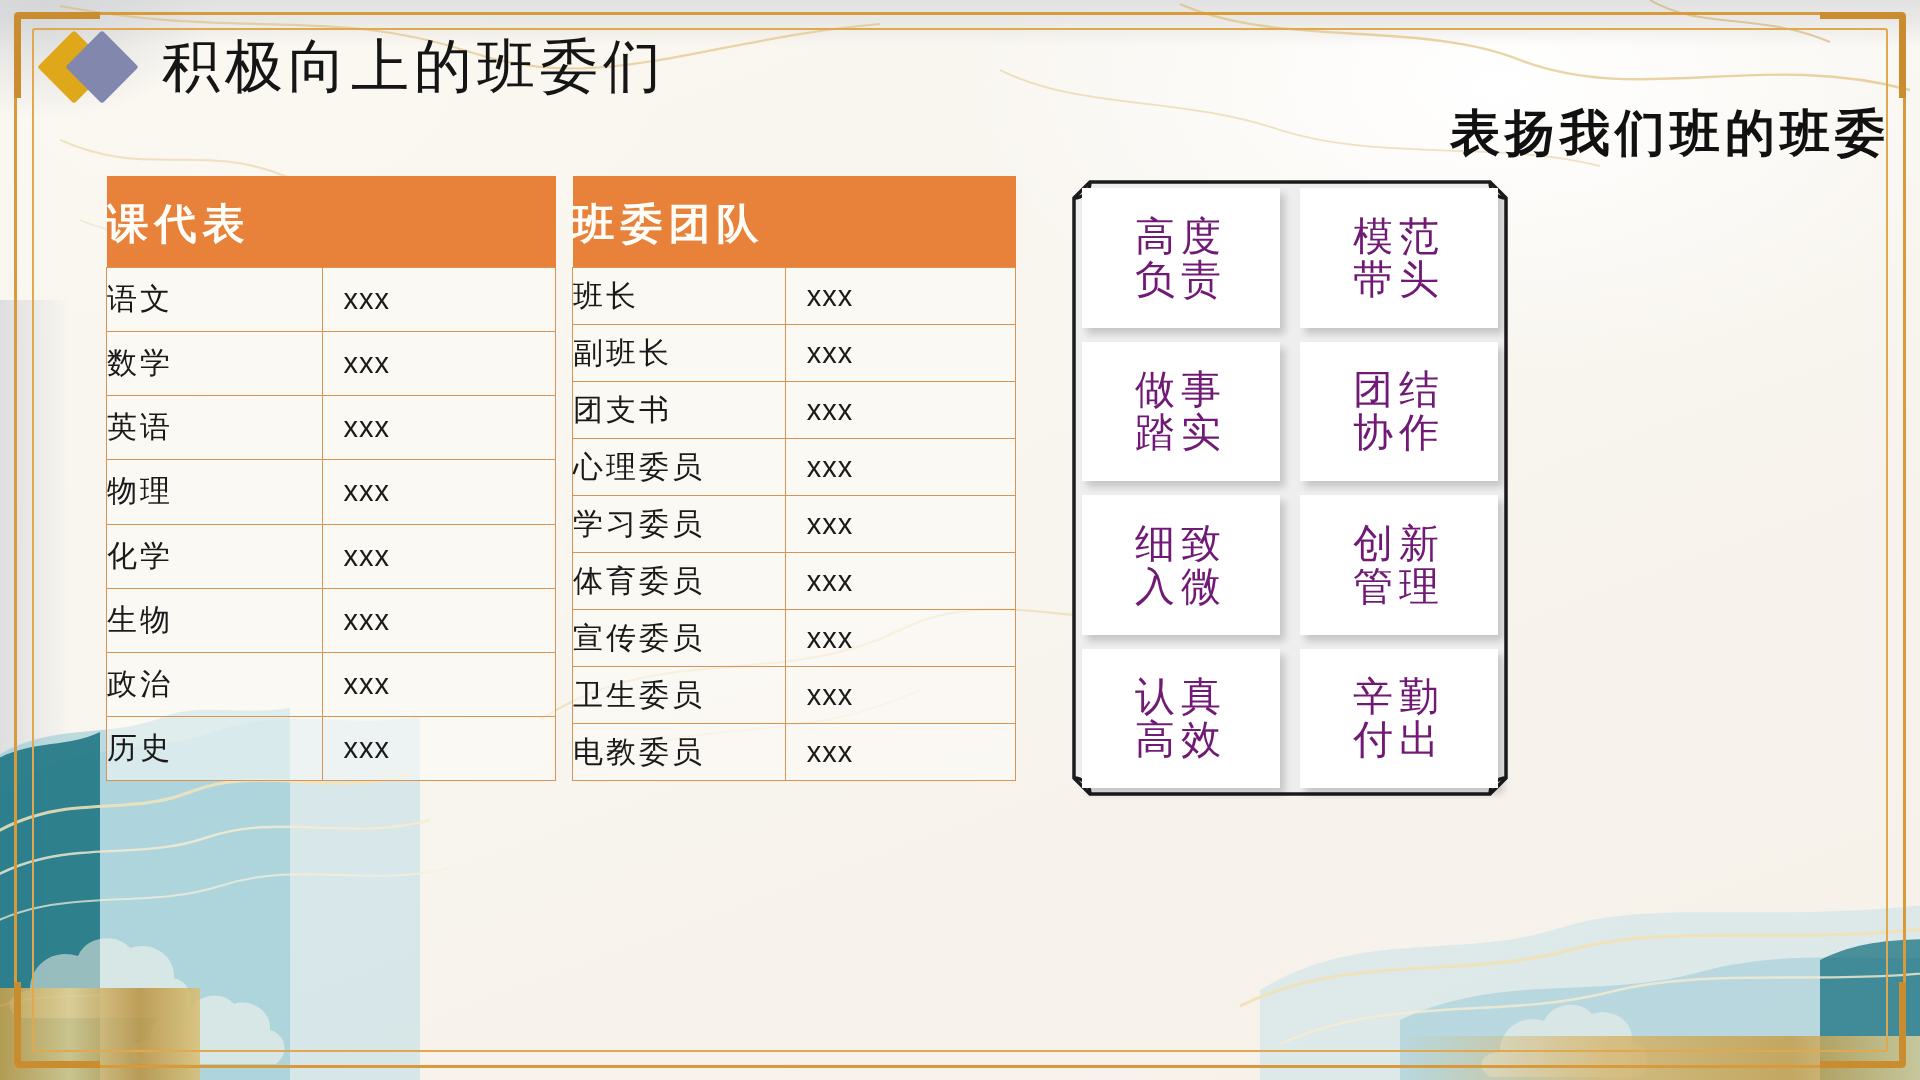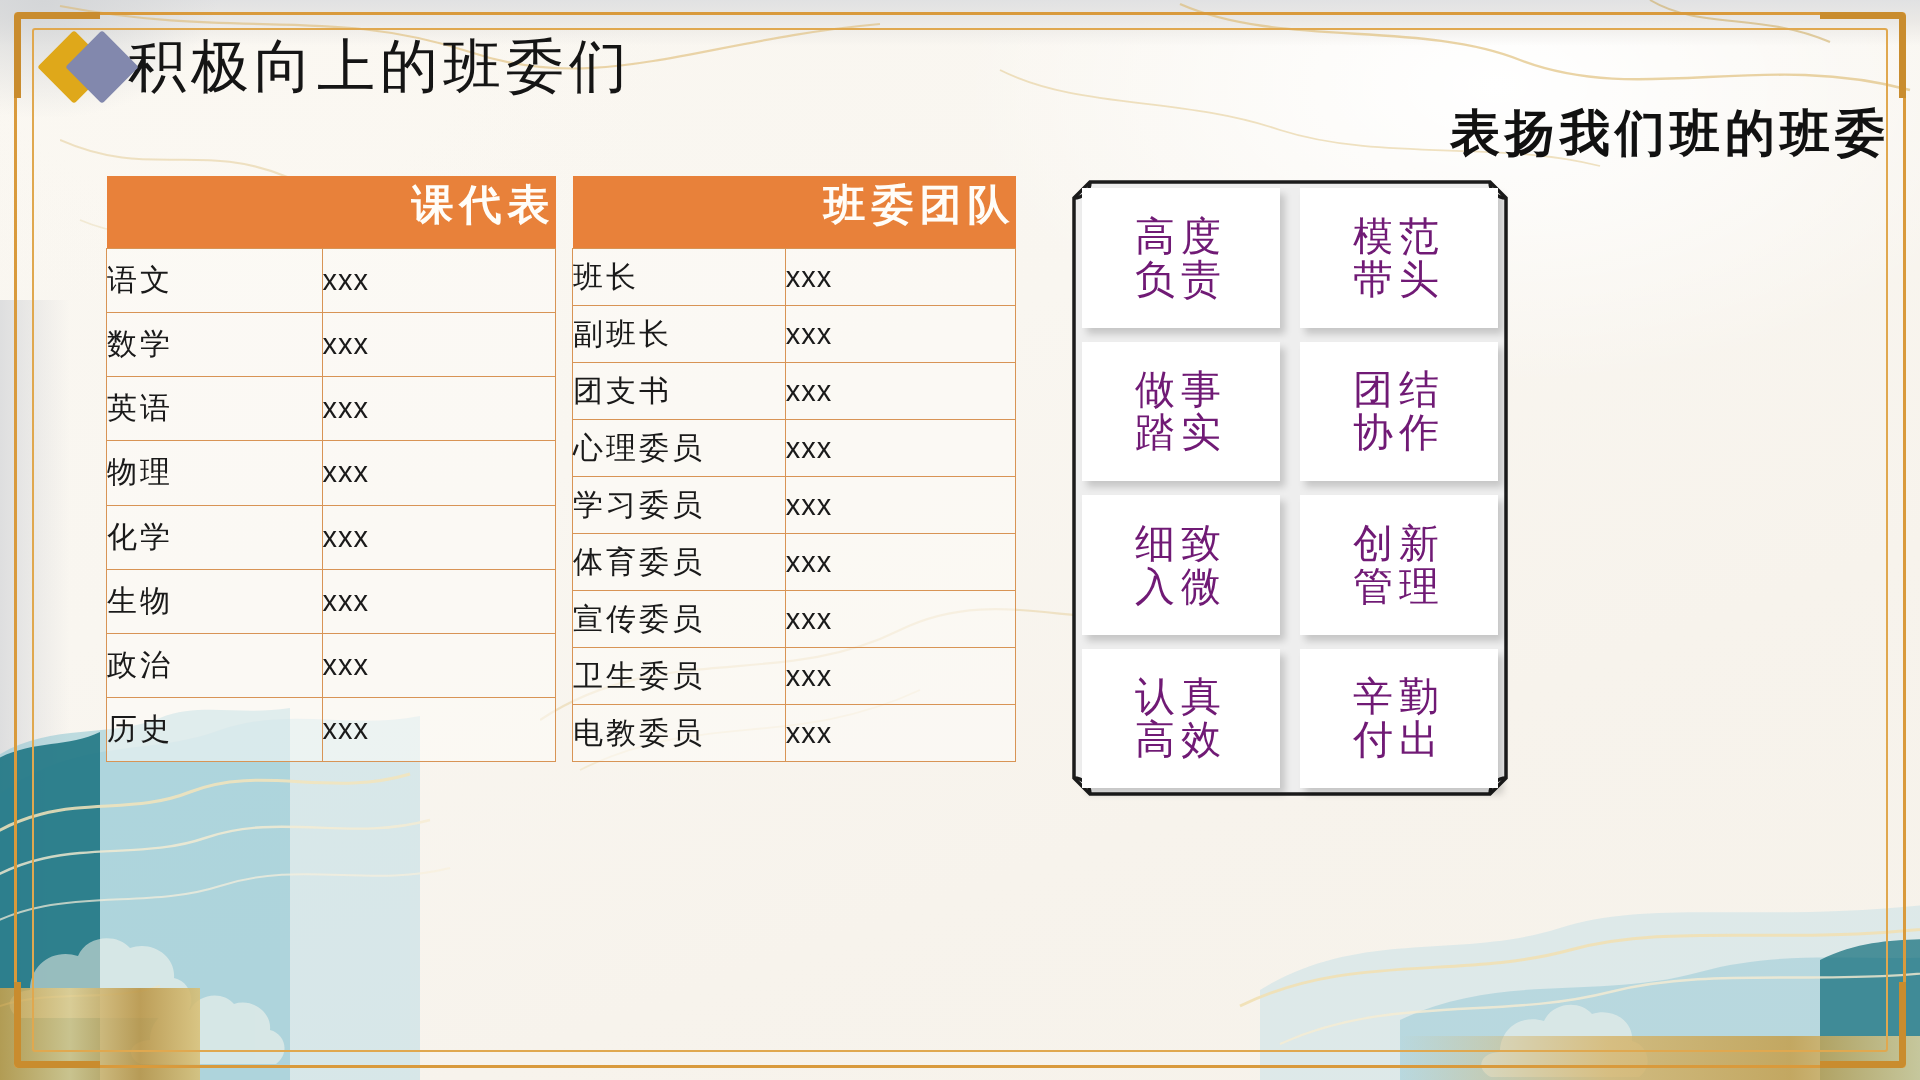--- a/index.html
+++ b/index.html
@@ -67,20 +67,21 @@
   .gold-strip-br { position:absolute; right:0; bottom:0; width: 520px; height: 44px;
      background: linear-gradient(90deg, rgba(201,161,74,0) 0%, #d6b469 40%, #c59b42 75%, #e7d69e 100%);
      opacity:.8; }
 
   
   #title-row { position: absolute; left: 48px; top: 38px; display: flex; align-items: center; }
   .diamond { width: 52px; height: 52px; transform: rotate(45deg); border-radius: 3px; }
   .diamond.gold   { background: #dfa81a; }
   .diamond.purple { background: #8288ad; margin-left: -24px; }
   #title-text {
+    margin-left: 34px;
     font-size: 58px; line-height: 1;
     color: #151515;
     font-family: "Liberation Serif", serif;
     font-weight: 400;
     letter-spacing: 5px;
     white-space: nowrap;
   }
 
   
   #right-heading {
@@ -91,33 +92,33 @@
   }
 
   
   #tables { position: absolute; left: 106px; top: 176px; display: flex; gap: 16px; }
   .tbl { border-collapse: collapse; table-layout: fixed; }
   .tbl.left  { width: 450px; }
   .tbl.right { width: 444px; border-radius: 19px; }
   .tbl th {
     background: #e8813a; color: #fffdf8;
     font-size: 42px; font-weight: bold; letter-spacing: 6px;
-    padding: 1px 0 15px; text-align: right;
+    padding: 20px 0 15px; text-align: left;
     font-family: "Liberation Serif", serif;
     border: none;
   }
   .tbl td {
     border: 1.5px solid #d89455;
     height: 57px; text-align: left;
     font-size: 30px; color: #1a1a1a; letter-spacing: 3px;
     background: rgba(253,251,247,0.55);
     font-family: "Liberation Serif", serif;
     margin-top: 28px;
   }
-  .tbl td.val { font-family: "Liberation Sans", sans-serif; letter-spacing: 1px; font-size: 29px; }
+  .tbl td.val { font-family: "Liberation Sans", sans-serif; letter-spacing: 1px; font-size: 29px; padding-left: 21px; }
   .tbl col.c1 { width: 48%; }
   .tbl col.c2 { width: 52%; }
 
   
   #panel {
     position: absolute; left: 1060px; top: 168px; width: 460px; height: 640px;
   }
   #panel-frame { position: absolute; inset: 0; }
   #panel-inner {
     position: absolute; left: 22px; top: 20px; right: 22px; bottom: 20px;

